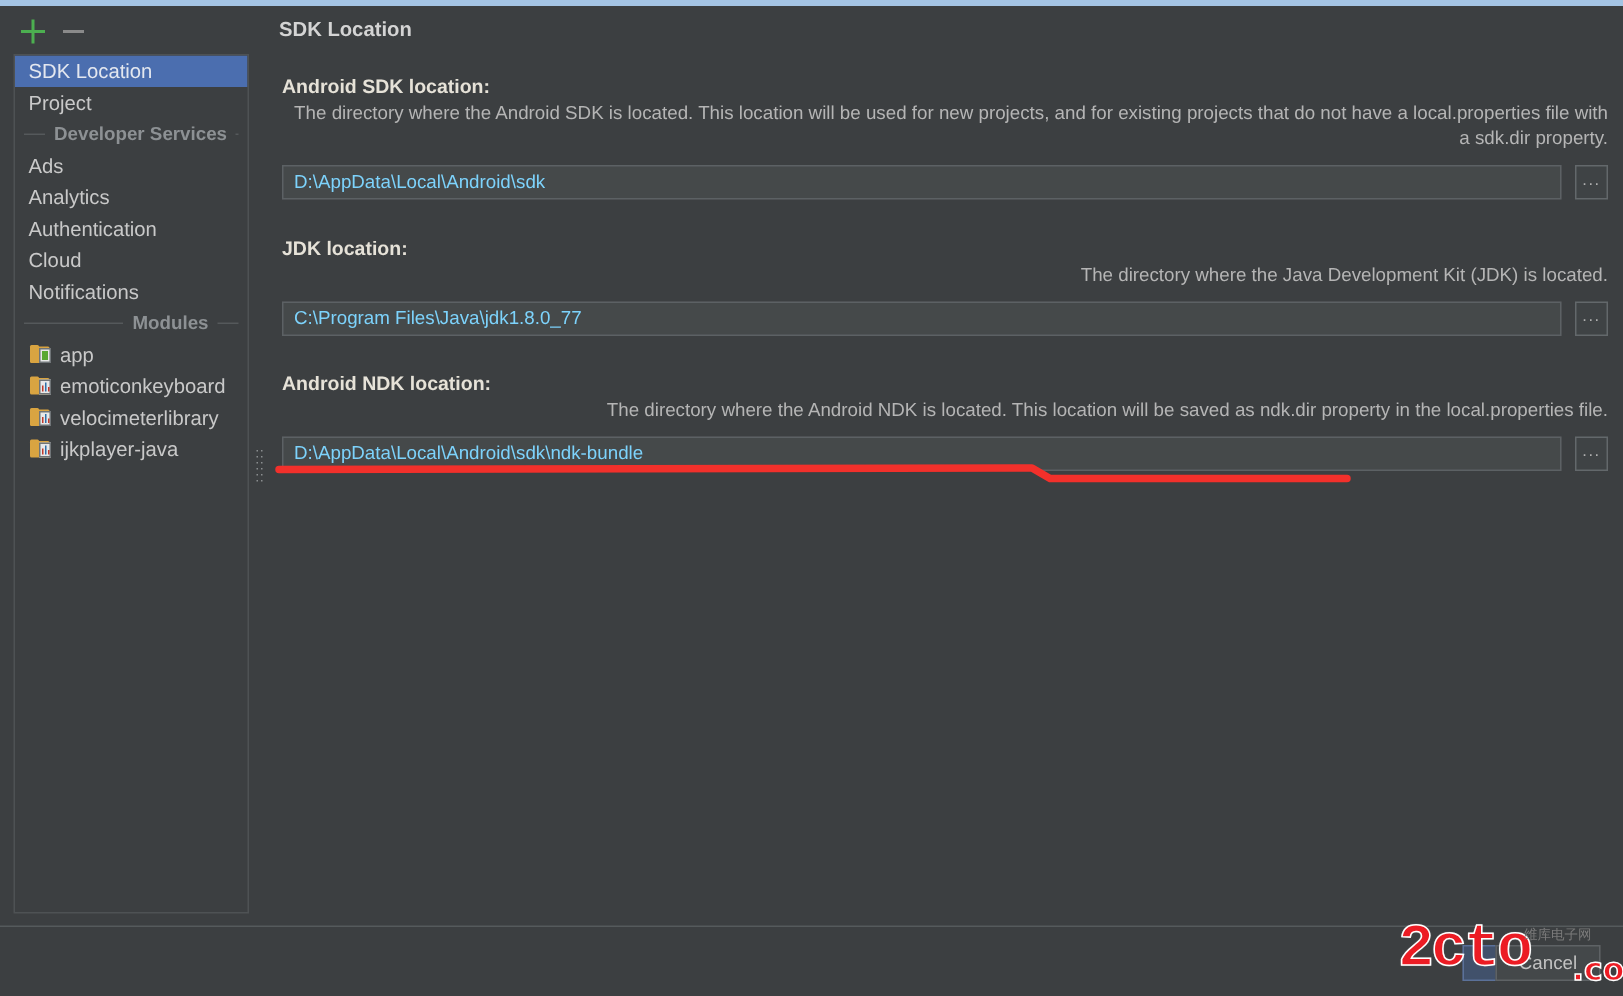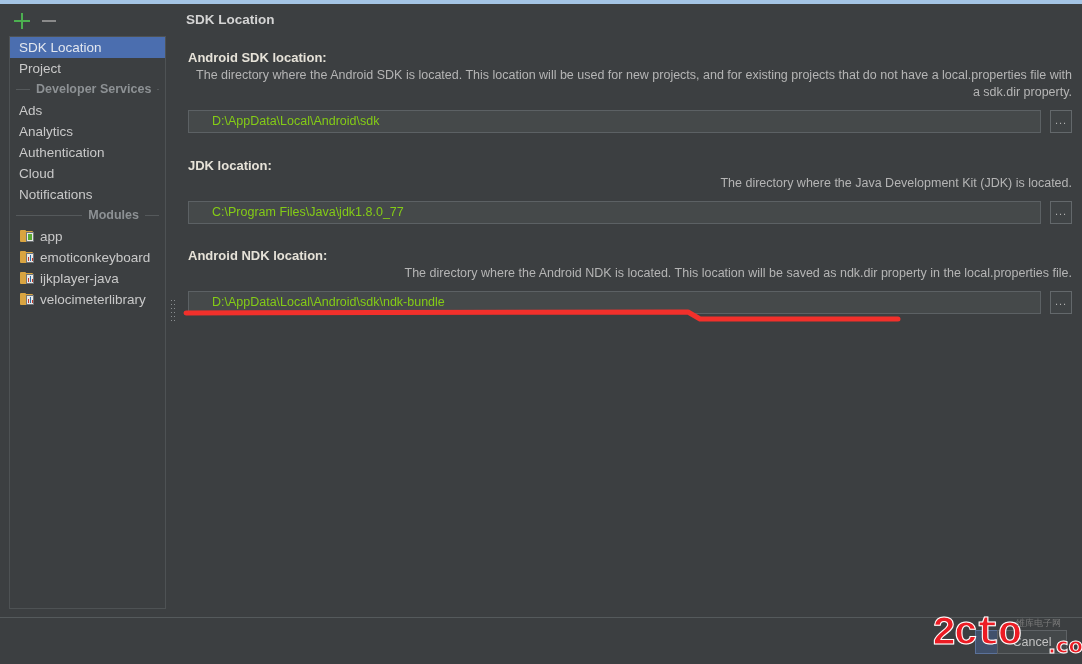--- a/index.html
+++ b/index.html
@@ -137,24 +137,24 @@
     text-align:right;
   }
   .field-row{
     display:flex;align-items:stretch;height:23px;
   }
   .field-input{
     flex:1 1 auto;
     background:#45494a;
     border:1px solid #5c6164;
     box-sizing:border-box;
-    color:#84cc16;
+    color:#7dd3fc;
     font-size:12.5px;
     line-height:21px;
-    padding:0 23px;
+    padding:0 7px;
     white-space:nowrap;overflow:hidden;
     height:23px;
   }
   .browse-btn{
     flex:0 0 auto;
     width:22px;height:23px;margin-left:9px;
     background:#3f4345;
     border:1px solid #63686b;
     box-sizing:border-box;
     color:#b0b0b0;
@@ -297,34 +297,34 @@
     <div class="mod-row">
       <span class="mod-icon">
         <span class="tab"></span>
           <span class="fold"></span>
         <span class="badge lib">
             <span class="b1"></span>
             <span class="b2"></span>
             <span class="b3"></span>
           </span>
       </span>
-      <span>ijkplayer-java</span>
+      <span>velocimeterlibrary</span>
     </div>
 
     <div class="mod-row">
       <span class="mod-icon">
         <span class="tab"></span>
           <span class="fold"></span>
         <span class="badge lib">
             <span class="b1"></span>
             <span class="b2"></span>
             <span class="b3"></span>
           </span>
       </span>
-      <span>velocimeterlibrary</span>
+      <span>ijkplayer-java</span>
     </div>
 
   </div>
 </div>
 
 <div class="splitter">
   <div class="dots">
     <i style="left:0px;top:0px"></i>
       <i style="left:3px;top:0px"></i>
     <i style="left:0px;top:4px"></i>

